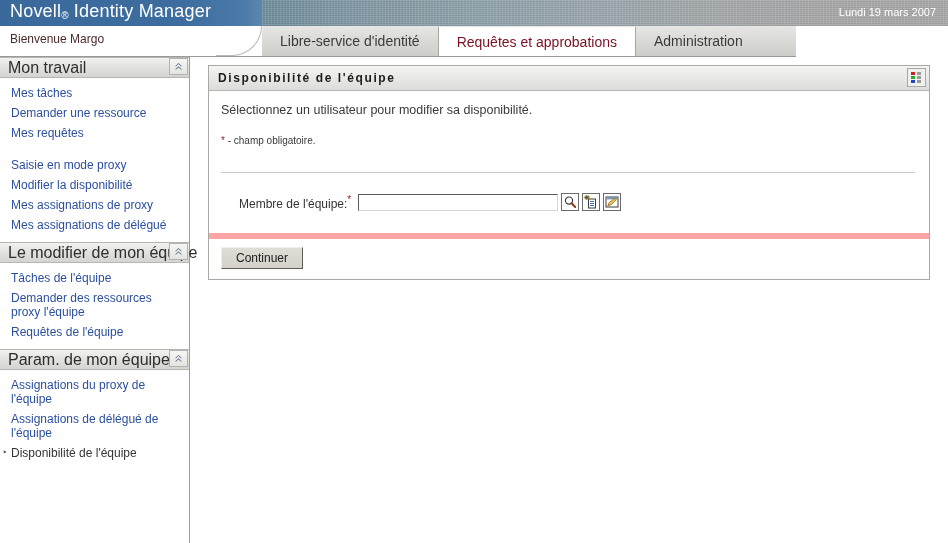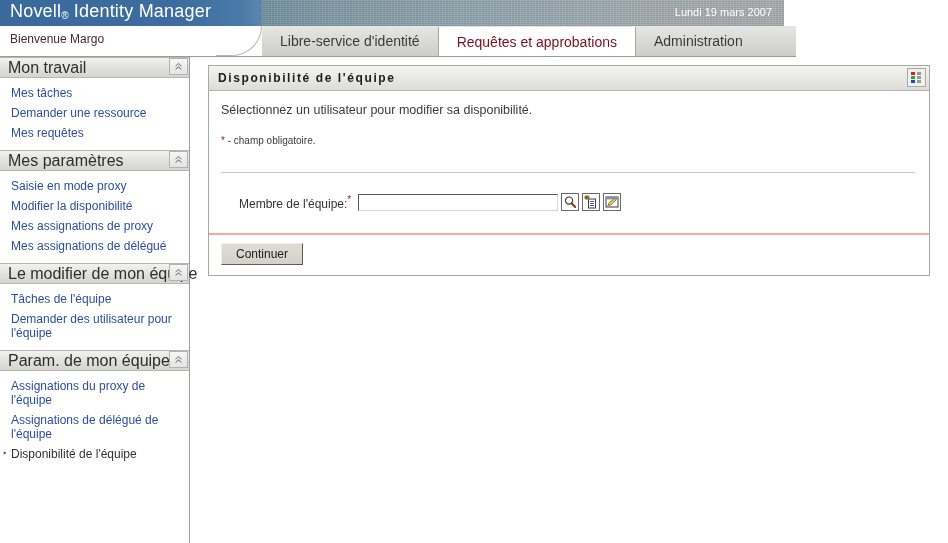--- a/index.html
+++ b/index.html
@@ -14,21 +14,21 @@
     font-size: 12px;
     color: #333333;
     overflow: hidden;
     position: relative;
   }
 
   
   .brandbar {
     position: relative;
     height: 26px;
-    width: 784px;
+    width: 948px;
     background: linear-gradient(to right,
         #5d8bb5 0px, #5d8bb5 240px,
         #6f8e9e 262px,
         #7e97a3 330px,
         #8fa2ab 470px,
         #9ba8ae 600px,
         #a5a9ab 720px,
         #a8a8a8 830px, #a9a9a9 948px);
     overflow: hidden;
   }
@@ -341,21 +341,21 @@
     box-sizing: border-box;
     display: inline-flex;
     align-items: center;
     justify-content: center;
     cursor: pointer;
     padding: 0;
   }
   .icon-btn svg { display: block; }
 
   .footer-bar {
-    border-top: 2px solid #fca5a5;
+    border-top: 6px solid #fca5a5;
     padding: 8px 0 10px 12px;
   }
   .btn-continue {
     font-family: "Liberation Sans", sans-serif;
     font-size: 12px;
     color: #202020;
     background: #d6d3cb;
     background: linear-gradient(to bottom, #e0ddd6 0%, #d4d1c9 100%);
     border: 1px solid;
     border-color: #f2f0ec #5c5c58 #5c5c58 #f2f0ec;
@@ -409,50 +409,42 @@
         </span>
       </div>
       <div class="side-items">
         <a class="side-item">Mes tâches</a>
         <a class="side-item">Demander une ressource</a>
         <a class="side-item">Mes requêtes</a>
       </div>
     </div>
 
     <div class="side-group">
-      <div class="side-header">
-        <span class="label">Mes paramètres</span>
-        <span class="collapse-btn">
-          <svg width="11" height="11" viewBox="0 0 11 11">
-              <path d="M5.5 2 L9 5.2 L7.9 5.2 L5.5 3.1 L3.1 5.2 L2 5.2 Z" fill="#5b6f86"></path>
-              <path d="M5.5 5.3 L9 8.5 L7.9 8.5 L5.5 6.4 L3.1 8.5 L2 8.5 Z" fill="#5b6f86"></path>
-            </svg>
-        </span>
-      </div>
       <div class="side-items">
         <a class="side-item">Saisie en mode proxy</a>
         <a class="side-item">Modifier la disponibilité</a>
         <a class="side-item">Mes assignations de proxy</a>
         <a class="side-item">Mes assignations de délégué</a>
       </div>
     </div>
 
     <div class="side-group">
       <div class="side-header">
         <span class="label">Le modifier de mon équipe</span>
         <span class="collapse-btn">
           <svg width="11" height="11" viewBox="0 0 11 11">
               <path d="M5.5 2 L9 5.2 L7.9 5.2 L5.5 3.1 L3.1 5.2 L2 5.2 Z" fill="#5b6f86"></path>
               <path d="M5.5 5.3 L9 8.5 L7.9 8.5 L5.5 6.4 L3.1 8.5 L2 8.5 Z" fill="#5b6f86"></path>
             </svg>
         </span>
       </div>
       <div class="side-items">
         <a class="side-item">Tâches de l'équipe</a>
-        <a class="side-item">Demander des utilisateur pour l'équipe</a>
+        <a class="side-item">Demander des ressources proxy l'équipe</a>
+        <a class="side-item">Requêtes de l'équipe</a>
       </div>
     </div>
 
     <div class="side-group">
       <div class="side-header">
         <span class="label">Param. de mon équipe</span>
         <span class="collapse-btn">
           <svg width="11" height="11" viewBox="0 0 11 11">
               <path d="M5.5 2 L9 5.2 L7.9 5.2 L5.5 3.1 L3.1 5.2 L2 5.2 Z" fill="#5b6f86"></path>
               <path d="M5.5 5.3 L9 8.5 L7.9 8.5 L5.5 6.4 L3.1 8.5 L2 8.5 Z" fill="#5b6f86"></path>

